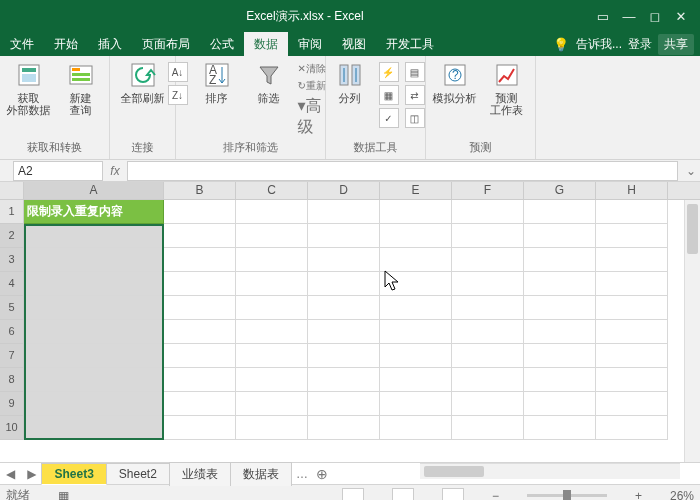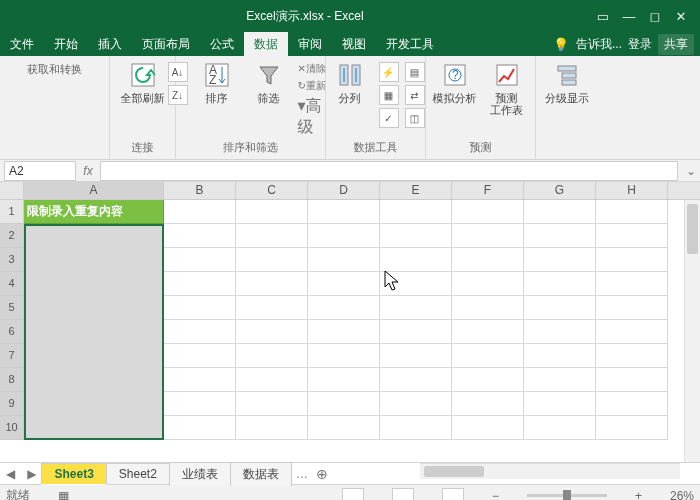--- a/index.html
+++ b/index.html
@@ -17,21 +17,21 @@
 .rgroup{border-right:1px solid #d9d9d9;padding:4px 6px 2px;display:flex;flex-direction:column;align-items:center;justify-content:space-between}
 .rgroup .top{display:flex;gap:6px;align-items:flex-start}
 .rgroup .lbl{font-size:11px;color:#666;padding:2px 0}
 .bigbtn{display:flex;flex-direction:column;align-items:center;width:46px;gap:2px;color:#444}
 .bigbtn .ico{width:30px;height:30px;display:flex;align-items:center;justify-content:center}
 .bigbtn .txt{font-size:11px;text-align:center;line-height:1.1}
 .smallcol{display:flex;flex-direction:column;gap:3px;padding-top:2px}
 .smallbtn{width:20px;height:20px;border:1px solid #c8c8c8;background:#fff;display:flex;align-items:center;justify-content:center;font-size:10px;color:#555}
 svg{display:block}
 .fbar{height:22px;background:#f1f1f1;border-bottom:1px solid #d4d4d4;display:flex;align-items:center}
-.namebox{width:72px;height:20px;border:1px solid #ccc;margin-left:4px;background:#fff;padding:0 4px;display:flex;align-items:center;font-size:12px;color:#333}
+.namebox{width:90px;height:20px;border:1px solid #ccc;margin-left:13px;background:#fff;padding:0 4px;display:flex;align-items:center;font-size:12px;color:#333}
 .fx{width:24px;text-align:center;color:#777;font-style:italic}
 .fxinput{flex:1;height:20px;border:1px solid #ccc;background:#fff;margin-right:4px}
 .fbar .exp{width:18px;text-align:center;color:#777}
 .grid{position:relative;height:280px;overflow:hidden;background:#fff}
 .colhdr{display:flex;height:18px;background:#e6e6e6;border-bottom:1px solid #ccc}
 .colhdr .corner{width:24px;border-right:1px solid #ccc;background:#e6e6e6}
 .colhdr .ch{width:72px;text-align:center;border-right:1px solid #ccc;font-size:12px;color:#555;line-height:17px}
 .colhdr .ch.wide{width:140px}
 .colhdr .ch.sel{background:#d3d3d3}
 .rows{position:relative}
@@ -85,20 +85,45 @@
   <span class="right">
     <span class="bulb">💡</span>
     <span>告诉我...</span>
     <span>登录</span>
     <span style="background:rgba(255,255,255,.15);padding:2px 6px;border-radius:2px">共享</span>
   </span>
 </div>
 
 <div class="ribbon">
   <div class="rgroup" style="width:110px">
+    <div class="top">
+      <div class="bigbtn">
+        <span class="ico">
+            <svg width="26" height="26">
+              <rect x="3" y="3" width="20" height="20" fill="#fff" stroke="#888"></rect>
+              <rect x="6" y="6" width="14" height="4" fill="#4a8"></rect>
+              <rect x="6" y="12" width="14" height="8" fill="#bde"></rect>
+            </svg>
+          </span>
+        <span class="txt" style="white-space:pre-line">获取
+外部数据</span>
+      </div>
+      <div class="bigbtn">
+        <span class="ico">
+            <svg width="26" height="26">
+              <rect x="2" y="4" width="22" height="18" fill="#fff" stroke="#888"></rect>
+              <rect x="4" y="6" width="8" height="3" fill="#f90"></rect>
+              <rect x="4" y="11" width="18" height="3" fill="#7c4"></rect>
+              <rect x="4" y="16" width="18" height="3" fill="#7c4"></rect>
+            </svg>
+          </span>
+        <span class="txt" style="white-space:pre-line">新建
+查询</span>
+      </div>
+    </div>
     <span class="lbl">获取和转换</span>
   </div>
 
   <div class="rgroup" style="width:66px">
     <div class="top">
       <div class="bigbtn">
         <span class="ico">
             <svg width="28" height="28">
               <rect x="3" y="3" width="22" height="22" fill="#fff" stroke="#888"></rect>
               <path d="M14 7a7 7 0 1 0 7 7h-3l4-5 4 5" fill="none" stroke="#2a7" stroke-width="2"></path>
@@ -191,32 +216,20 @@
             </svg>
           </span>
         <span class="txt" style="white-space:pre-line">预测
 工作表</span>
       </div>
     </div>
     <span class="lbl">预测</span>
   </div>
 
   <div class="rgroup" style="width:62px;border-right:none">
-    <div class="top">
-      <div class="bigbtn">
-        <span class="ico">
-            <svg width="26" height="26">
-              <rect x="4" y="4" width="18" height="5" fill="#cde" stroke="#888"></rect>
-              <rect x="8" y="11" width="14" height="5" fill="#cde" stroke="#888"></rect>
-              <rect x="8" y="18" width="14" height="5" fill="#cde" stroke="#888"></rect>
-            </svg>
-          </span>
-        <span class="txt">分级显示</span>
-      </div>
-    </div>
     <span class="lbl">&nbsp;</span>
   </div>
 </div>
 
 <div class="fbar">
   <div class="namebox">
       <span>A2</span>
     </div>
   <span class="fx">fx</span>
   <div class="fxinput"></div>

